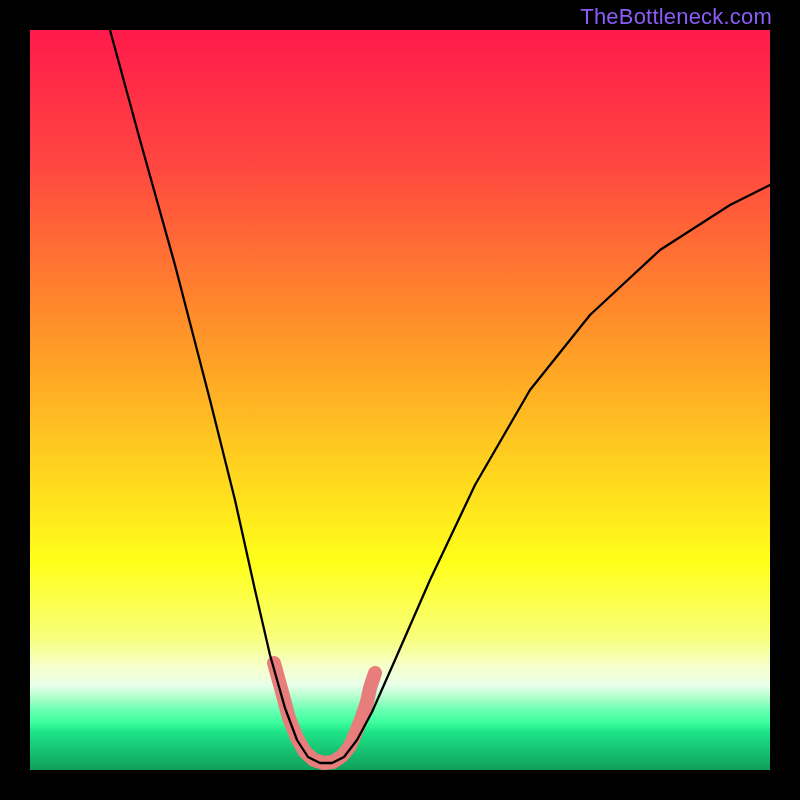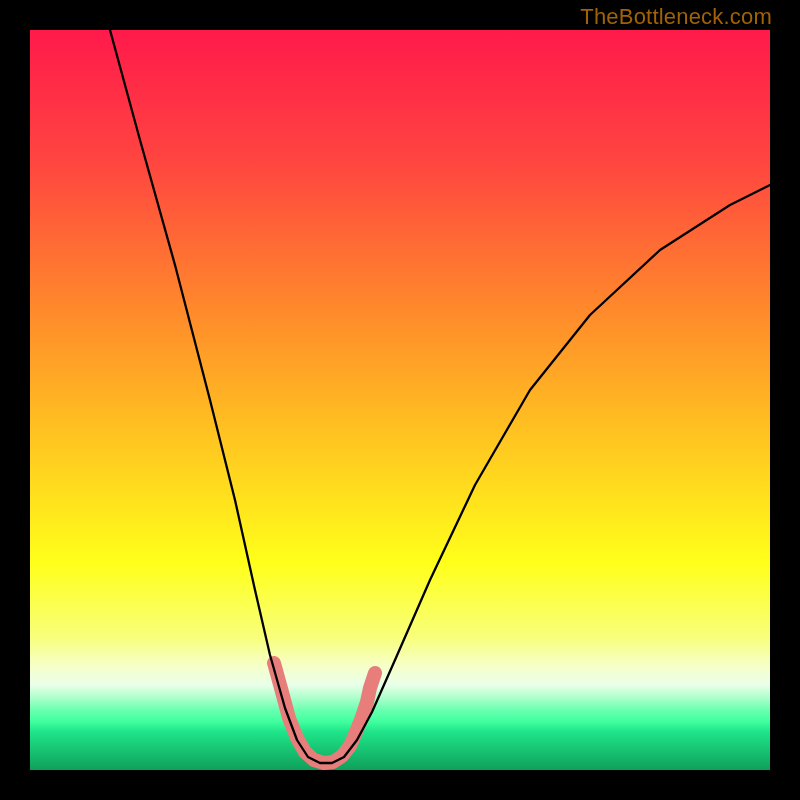--- a/index.html
+++ b/index.html
@@ -31,21 +31,21 @@
   .curve-svg {
     position: absolute;
     inset: 0;
     width: 100%;
     height: 100%;
   }
   .watermark {
     position: absolute;
     top: 4px;
     right: 28px;
-    color: #a16207;
+    color: #8b5cf6;
     font-size: 22px;
     font-weight: 500;
     letter-spacing: 0.2px;
   }
 </style>
 </head>
 <body>
 
 <div class="frame">
   <div class="plot">

